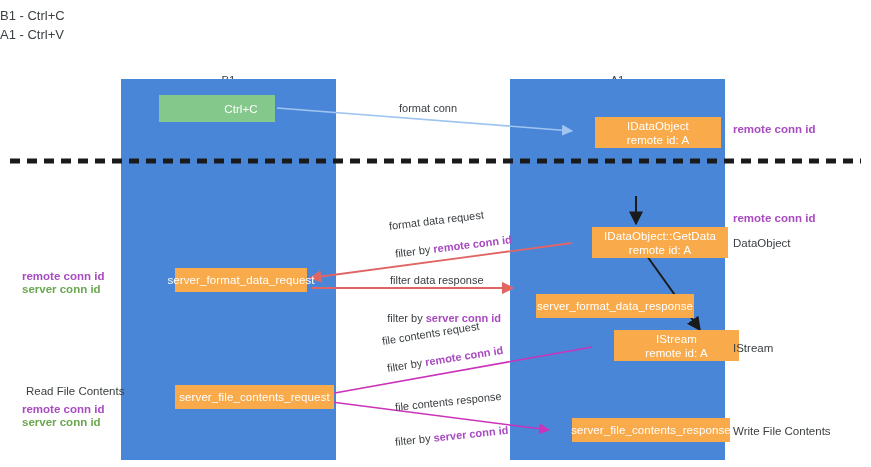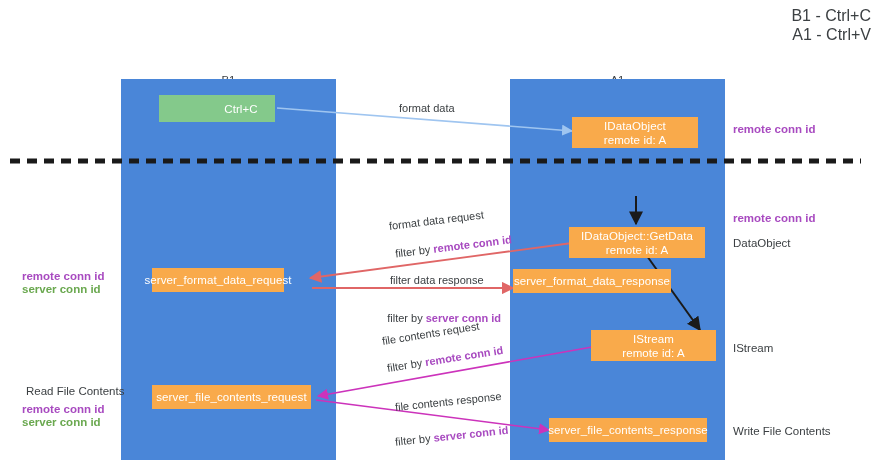--- a/index.html
+++ b/index.html
@@ -9,22 +9,22 @@
     font-family:"Liberation Sans", sans-serif;
     overflow:hidden;
     position:relative;
   }
   #root{position:relative;width:871px;height:467px;}
   .abs{position:absolute;}
 
   
   .title{
     left:0;top:6px;width:871px;
-    text-align:right;
-    font-size:16px;line-height:19px;
+    text-align:left;
+    font-size:13px;line-height:19px;
     color:#3c4043;
     white-space:pre;
   }
 
   
   .lane-head{
     font-size:11.5px;line-height:13px;
     color:#3c4043;text-align:center;
     white-space:pre;
   }
@@ -38,21 +38,21 @@
   .node{
     box-sizing:border-box;
     display:flex;align-items:center;justify-content:center;
     text-align:center;
     color:#ffffff;
     font-size:11.5px;line-height:14px;
     white-space:pre;
     letter-spacing:.1px;
   }
   .node.green{background:#84c98b;padding-left:48px;}
-  .node.orange{background:#f9aa4b;}
+  .node.orange{background:#f9aa4b;margin-left:23px;}
 
   
   .ann{
     font-size:11.5px;line-height:14px;
     white-space:pre;
   }
   .ann.plain{color:#3c4043;}
   .purple{color:#a84ac0;font-weight:bold;}
   .green-t{color:#6aa84f;font-weight:bold;}
 
@@ -122,30 +122,30 @@
 
   <div class="abs node orange" style="left:572px;top:117px;width:126px;height:31px;">IDataObject
 remote id: A</div>
 
 
   <div class="abs node orange" style="left:569px;top:227px;width:136px;height:31px;">IDataObject::GetData
 remote id: A</div>
 
   <div class="abs node orange" style="left:152px;top:268px;width:132px;height:24px;">server_format_data_request</div>
 
-  <div class="abs node orange" style="left:513px;top:269px;width:158px;height:24px;">server_format_data_response</div>
+  <div class="abs node orange" style="left:513px;top:294px;width:158px;height:24px;">server_format_data_response</div>
 
   <div class="abs node orange" style="left:591px;top:330px;width:125px;height:31px;">IStream
 remote id: A</div>
 
   <div class="abs node orange" style="left:152px;top:385px;width:159px;height:24px;">server_file_contents_request</div>
 
   <div class="abs node orange" style="left:549px;top:418px;width:158px;height:24px;">server_file_contents_response</div>
 
-  <div class="abs elabel" style="left:399px;top:101px;">format data</div>
+  <div class="abs elabel" style="left:399px;top:101px;">format conn</div>
 
   <div class="abs elabel" style="left:389px;top:219px;transform:rotate(-7deg);transform-origin:left center;">format data request</div>
 
   <div class="abs elabel" style="left:383px;top:234px;transform:rotate(-7deg);transform-origin:left center;">
     <span>filter by </span><span class="purple">remote conn id</span>
   </div>
 
   <div class="abs elabel" style="left:390px;top:273px;">filter data response</div>
 
   <div class="abs elabel" style="left:375px;top:297px;">

